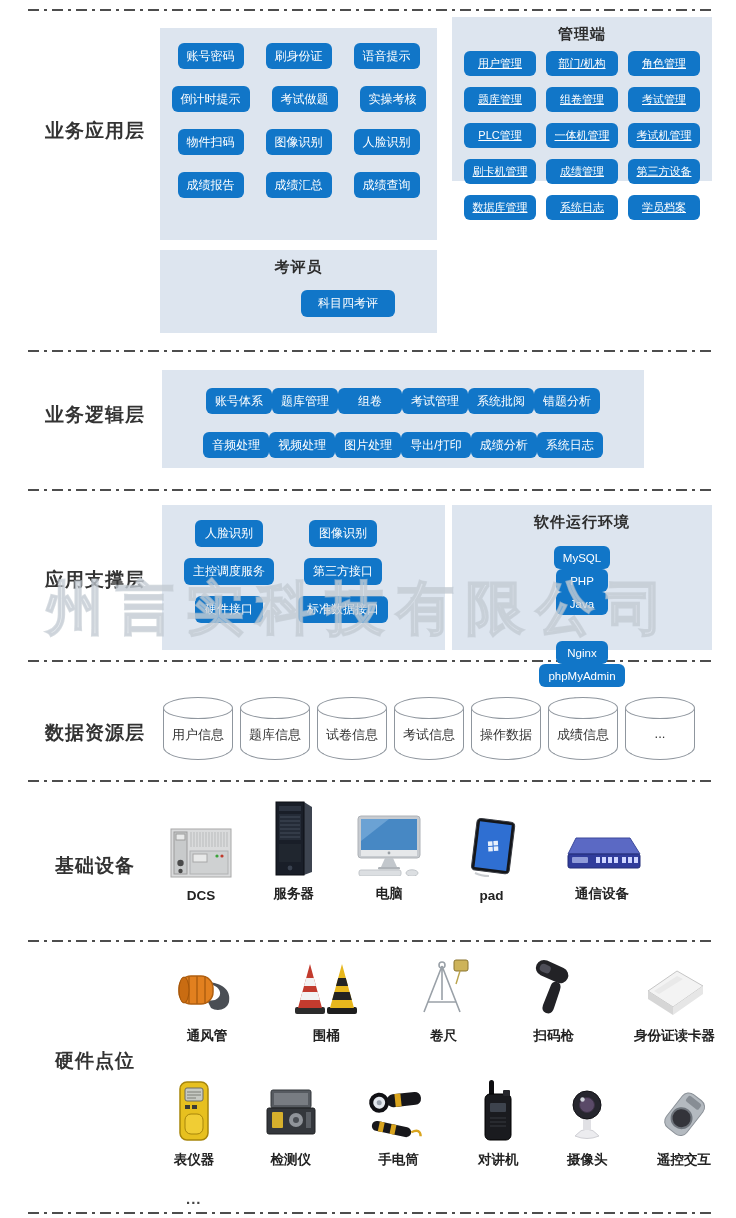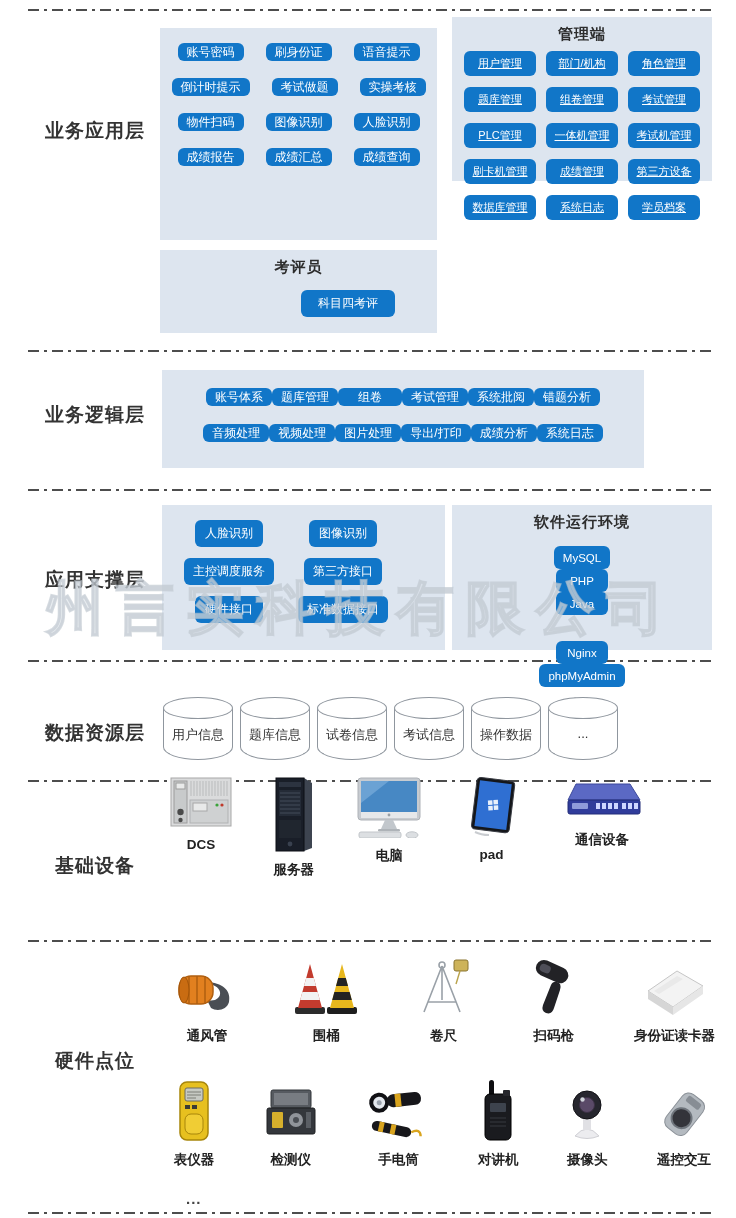--- a/index.html
+++ b/index.html
@@ -11,21 +11,21 @@
          background:repeating-linear-gradient(90deg,#4d4d4d 0 11px,transparent 11px 16px,#4d4d4d 16px 19px,transparent 19px 24px); }
 
   .layer-label { position:absolute; left:28px; width:134px; text-align:center;
                  font-size:19px; font-weight:bold; color:#333; letter-spacing:1px; white-space:nowrap; }
 
   .panel { position:absolute; background:#dde5ef; }
   .panel-title { text-align:center; font-size:15px; font-weight:bold; color:#2d2d2d; padding-top:8px; letter-spacing:1px; }
 
   .btn { display:inline-flex; align-items:center; justify-content:center;
          background:#1176c8; color:#fff; border-radius:6px; font-size:12px;
-         height:18px; min-width:62px; padding:0 9px; white-space:nowrap; }
+         height:26px; min-width:62px; padding:0 9px; white-space:nowrap; }
   .btn.sm { font-size:11px; height:25px; min-width:72px; padding:12px 5px;text-decoration:underline; }
   .btn.xs { font-size:11.5px; height:23px; min-width:52px; }
 
   .rows { display:flex; flex-direction:column; align-items:center; }
   .row { display:flex; justify-content:center; }
 
   .user-rows { margin-top:15px; gap:17px; }
   .user-rows .row { gap:22px; }
   .admin-rows { margin-top:7px; gap:11px; }
   .admin-rows .row { gap:10px; }
@@ -52,22 +52,22 @@
 
   .cyls { position:absolute; left:163px; top:697px; display:flex; gap:7px; }
   .cyl { position:relative; width:70px; height:64px; }
   .cyl-top { position:absolute; top:0; left:0; width:70px; height:22px; background:#fff;
              border:1px solid #8f969e; border-radius:50%; }
   .cyl-body { position:absolute; top:11px; left:0; width:70px; height:52px; background:#fff;
               border:1px solid #8f969e; border-top:none;
               border-radius:0 0 35px 35px / 0 0 13px 13px; }
   .cyl-lbl { position:absolute; top:29px; left:0; width:100%; text-align:center; font-size:13px; color:#333; }
 
-  .devs { position:absolute; left:170px; top:776px; width:474px; display:flex;
-          justify-content:space-between; }
+  .devs { position:absolute; left:170px; top:800px; width:474px; display:flex;
+          justify-content:space-between; align-items:flex-end; }
   .item { display:flex; flex-direction:column; align-items:center; }
   .item-lbl { margin-top:9px; font-size:13.5px; font-weight:bold; color:#222; white-space:nowrap; }
 
   .hrow { position:absolute; display:flex; justify-content:space-between; align-items:flex-end; }
   .hrow1 { left:175px; top:956px; width:540px; }
   .hrow2 { left:172px; top:1078px; width:540px; }
   .more-dots { position:absolute; left:186px; top:1190px; font-size:15px; font-weight:bold; color:#444; letter-spacing:1px; }
 </style>
 </head>
 <body>
@@ -236,20 +236,25 @@
     </div>
     <div class="cyl">
       <div class="cyl-body"></div>
         <div class="cyl-top"></div>
       <div class="cyl-lbl">考试信息</div>
     </div>
     <div class="cyl">
       <div class="cyl-body"></div>
         <div class="cyl-top"></div>
       <div class="cyl-lbl">操作数据</div>
+    </div>
+    <div class="cyl">
+      <div class="cyl-body"></div>
+        <div class="cyl-top"></div>
+      <div class="cyl-lbl">成绩信息</div>
     </div>
     <div class="cyl">
       <div class="cyl-body"></div>
         <div class="cyl-top"></div>
       <div class="cyl-lbl">...</div>
     </div>
   </div>
 
   <div class="devs">
     <div class="item">

